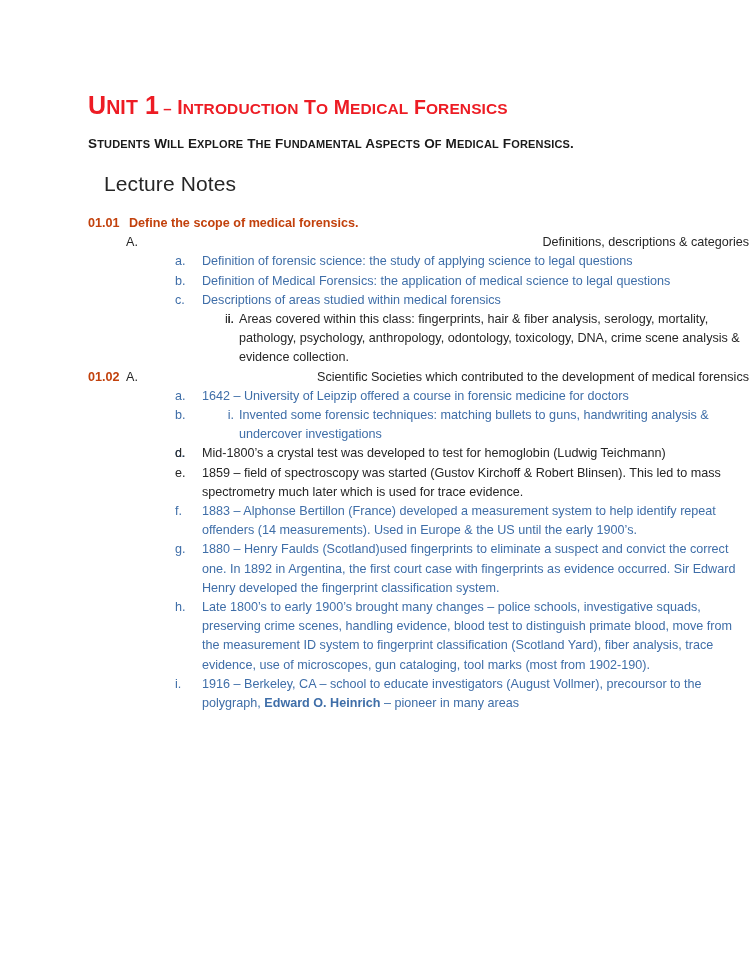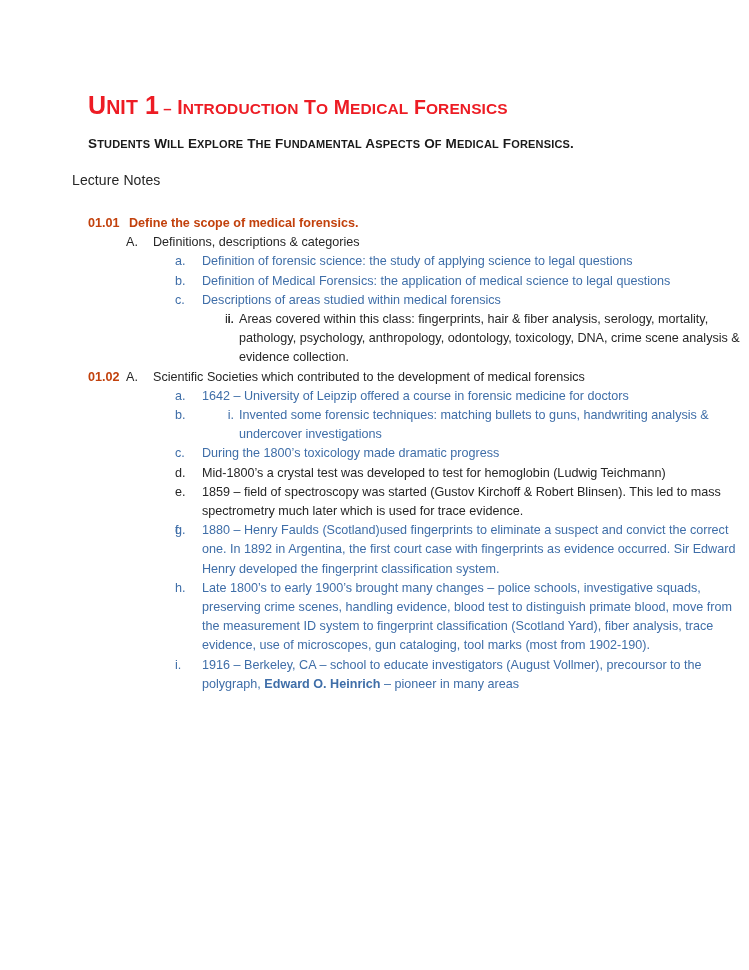--- a/index.html
+++ b/index.html
@@ -75,24 +75,24 @@
     font-weight: bold;
     color: #1a1a1a;
     letter-spacing: 0.15px;
     white-space: nowrap;
   }
   .doc-subtitle .cap { font-size: 13.5px; }
   .doc-subtitle .sc  { font-size: 11px; }
 
   .section-heading {
     position: absolute;
-    left: 72px;
+    left: 104px;
     top: 172px;
     margin: 0;
-    font-size: 14px;
+    font-size: 21px;
     font-weight: normal;
     color: #262626;
     letter-spacing: 0.1px;
   }
 
   
   .outline {
     position: absolute;
     left: 0;
     top: 214px;
@@ -123,21 +123,21 @@
   }
   .lvl-0 .marker { left: 88px; width: 38px; }
   .lvl-0 .body   { padding-left: 41px; }
 
   
   .lvl-1 {
     padding-left: 126px;
     color: #262626;
   }
   .lvl-1 .marker { left: 126px; width: 24px; }
-  .lvl-1 .body   { padding-left: 27px; }
+  .lvl-1 .body   { padding-left: 27px; text-align: right; }
 
   
   .lvl-2 {
     padding-left: 175px;
   }
   .lvl-2 .marker { left: 175px; width: 23px; }
   .lvl-2 .body   { padding-left: 27px; }
 
   
   .lvl-3 {
@@ -208,32 +208,32 @@
       </div>
       <div class="ol-item lvl-2 c-blue">
         <span class="marker">b.</span>
       </div>
       <div class="ol-item lvl-3 c-blue">
         <span class="marker">i.</span>
         <span class="body">Invented some forensic techniques:  matching bullets to guns, handwriting analysis &amp; undercover investigations</span>
       </div>
       <div class="ol-item lvl-2 c-blue">
         <span class="marker">c.</span>
-        <span class="body">During the 1800’s toxicology made dramatic progress</span>
       </div>
       <div class="ol-item lvl-2 c-dark">
         <span class="marker">d.</span>
         <span class="body">Mid-1800’s a crystal test was developed to test for hemoglobin (Ludwig Teichmann)</span>
       </div>
       <div class="ol-item lvl-2 c-dark">
         <span class="marker">e.</span>
         <span class="body">1859 – field of spectroscopy was started (Gustov Kirchoff &amp; Robert Blinsen).  This led to mass spectrometry much later which is used for trace evidence.</span>
       </div>
       <div class="ol-item lvl-2 c-blue">
         <span class="marker">f.</span>
+        <span class="body">1883 – Alphonse Bertillon (France) developed a measurement system to help identify repeat offenders (14 measurements).  Used in Europe &amp; the US until the early 1900’s.</span>
       </div>
       <div class="ol-item lvl-2 c-blue">
         <span class="marker">g.</span>
         <span class="body">1880 – Henry Faulds (Scotland)used fingerprints to eliminate a suspect and convict the correct one.  In 1892 in Argentina, the first court case with fingerprints as evidence occurred.  Sir Edward Henry developed the fingerprint classification system.</span>
       </div>
       <div class="ol-item lvl-2 c-blue">
         <span class="marker">h.</span>
         <span class="body">Late 1800’s to early 1900’s brought many changes – police schools, investigative squads, preserving crime scenes, handling evidence, blood test to distinguish primate blood, move from the measurement ID system to fingerprint classification (Scotland Yard), fiber analysis, trace evidence, use of microscopes, gun cataloging, tool marks (most from 1902-190).</span>
       </div>
       <div class="ol-item lvl-2 c-blue">

